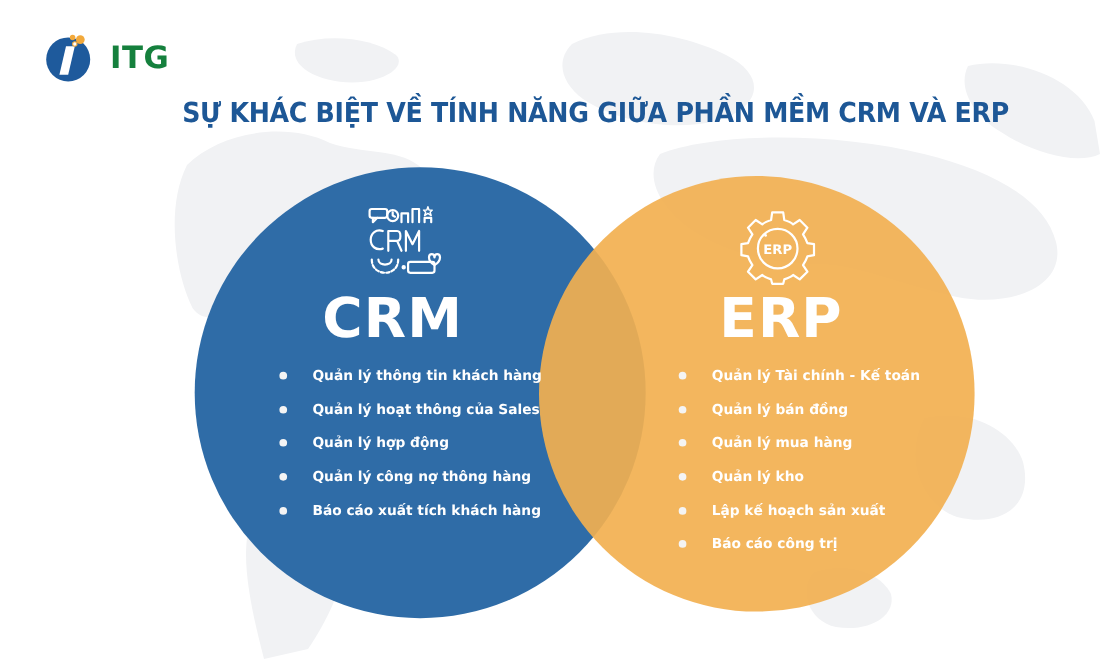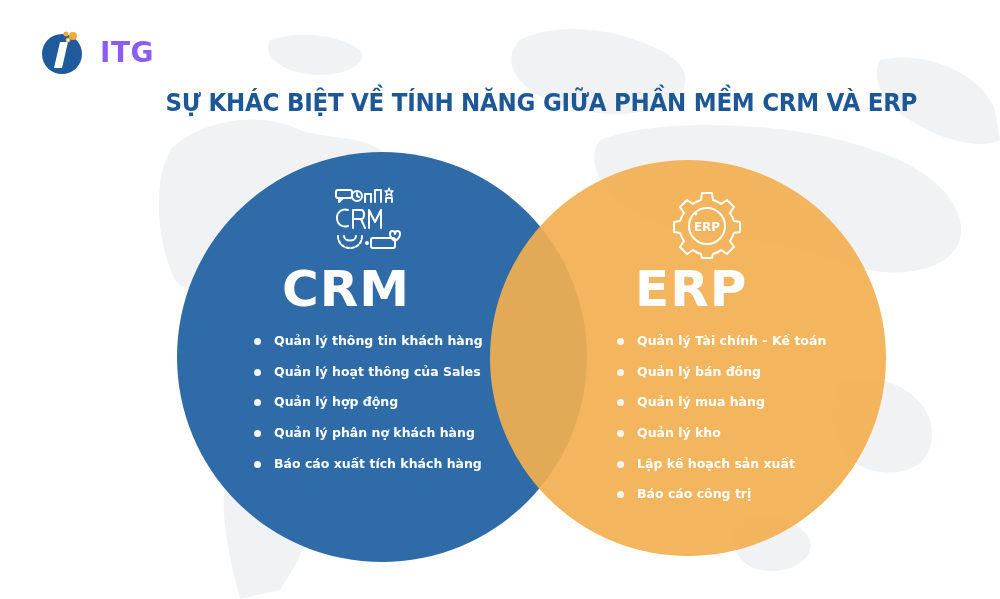--- a/index.html
+++ b/index.html
@@ -6,48 +6,48 @@
   body {
     width: 1000px; height: 599px; overflow: hidden; position: relative;
     background: #ffffff;
     font-family: "Liberation Sans", "DejaVu Sans", sans-serif;
   }
   .map-bg { position: absolute; inset: 0; z-index: 0; }
   .logo { position: absolute; left: 40px; top: 26px; display: flex; align-items: center; z-index: 5; }
   .logo-mark { width: 52px; height: 52px; position: relative; }
   .logo-text {
     font-family: "DejaVu Sans", sans-serif; font-weight: bold; font-size: 28px;
-    color: #8b5cf6; margin-left: 8px; letter-spacing: 0.5px;
+    color: #15803d; margin-left: 8px; letter-spacing: 0.5px;
   }
   .title {
     position: absolute; left: 0; right: 0; top: 88px; z-index: 5;
     text-align: center; padding-left: 90px;
     font-family: "DejaVu Sans", sans-serif; font-weight: bold; font-size: 25px;
     color: #1d5796; letter-spacing: -0.3px; transform: scaleX(0.92);
   }
   .circle {
     position: absolute; border-radius: 50%; z-index: 2;
   }
   .circle-crm { left: 177px; top: 152px; width: 410px; height: 410px; background: #2f6ca7; }
   .circle-erp { left: 490px; top: 160px; width: 396px; height: 396px; background: rgba(242, 176, 80, 0.92); z-index: 3; }
   .panel { position: absolute; z-index: 6; color: #ffffff; }
   .panel .icon-wrap { position: absolute; }
   .panel .heading {
     position: absolute; font-family: "DejaVu Sans", sans-serif; font-weight: bold;
-    font-size: 50px; letter-spacing: 1px; text-align: left; white-space: nowrap;
+    font-size: 50px; letter-spacing: 1px; text-align: center; white-space: nowrap;
   }
   .feature-list { position: absolute; list-style: none; margin: 0; padding: 0; }
   .feature-list li {
     position: relative; height: 30.7px; line-height: 22px; white-space: nowrap;
     font-family: "DejaVu Sans", sans-serif; font-weight: bold; font-size: 12.5px; color: #ffffff;
   }
   .feature-list li .bullet {
     position: absolute; left: 0; top: 8px; width: 7px; height: 7px; border-radius: 50%; background: #f4f4f4;
   }
-  .feature-list li .text { position: absolute; left: 20px; top: 0; }
+  .feature-list li .text { position: absolute; left: 30px; top: 0; }
 </style>
 </head>
 <body>
 
 <svg class="map-bg" width="1000" height="599" viewBox="0 0 1000 599">
   <g fill="#f1f2f4">
     <path d="M170 150 C200 120 260 110 300 130 C330 140 360 135 380 150 C400 165 370 190 340 200 C300 215 260 230 230 260 C210 280 190 300 175 280 C160 250 150 190 170 150 Z"></path>
     <path d="M230 470 C260 450 300 460 310 490 C320 520 300 560 280 590 L240 599 C230 560 215 500 230 470 Z"></path>
     <path d="M520 40 C560 20 620 30 660 50 C700 70 690 100 650 110 C610 120 560 110 530 90 C510 75 505 55 520 40 Z"></path>
     <path d="M600 140 C650 120 760 120 840 140 C900 155 950 180 960 220 C970 260 920 280 870 270 C820 260 780 240 740 240 C700 240 660 230 630 210 C600 190 585 160 600 140 Z"></path>
@@ -106,21 +106,21 @@
     <li>
         <span class="bullet"></span>
         <span class="text">Quản lý hoạt thông của Sales</span>
       </li>
     <li>
         <span class="bullet"></span>
         <span class="text">Quản lý hợp động</span>
       </li>
     <li>
         <span class="bullet"></span>
-        <span class="text">Quản lý phân nợ khách hàng</span>
+        <span class="text">Quản lý công nợ thông hàng</span>
       </li>
     <li>
         <span class="bullet"></span>
         <span class="text">Báo cáo xuất tích khách hàng</span>
       </li>
   </ul>
 </div>
 
 <div class="panel" style="left:0;top:0;">
   <div class="icon-wrap" style="left:672px;top:190px;">

